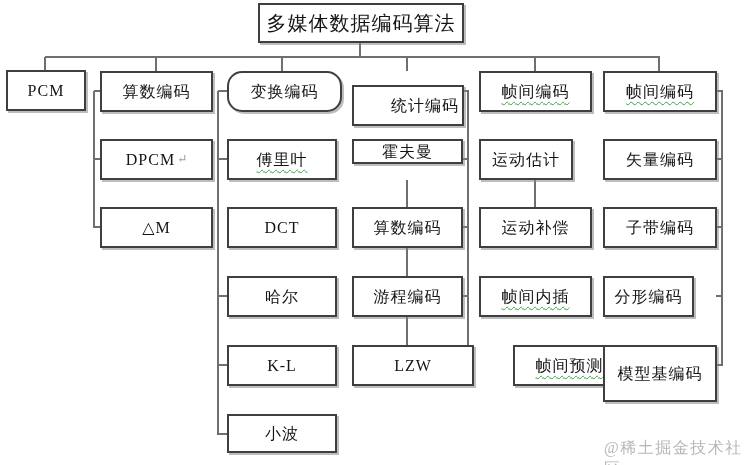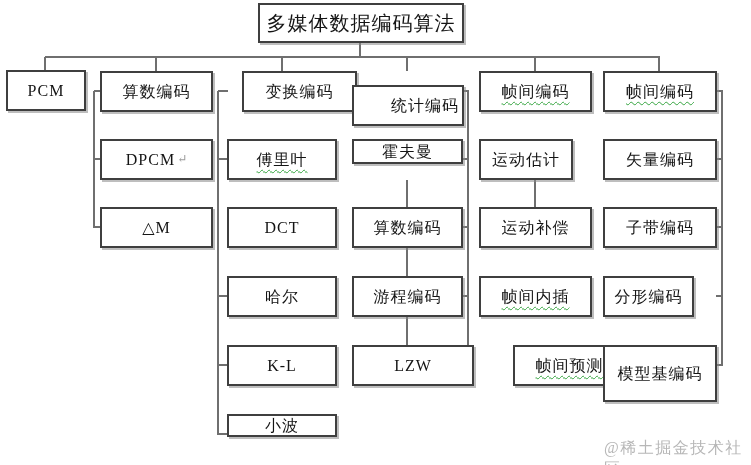--- a/index.html
+++ b/index.html
@@ -76,21 +76,21 @@
     <div class="seg" style="left: 716px; top: 364px; width: 7px; height: 2px;"></div>
     <div class="node root" style="left: 258px; top: 3px; width: 206px; height: 40px;">
       <span class="lbl">多媒体数据编码算法</span>
     </div>
     <div class="node" style="left: 6px; top: 70px; width: 80px; height: 41px;">
       <span class="lbl">PCM</span>
     </div>
     <div class="node" style="left: 100px; top: 71px; width: 113px; height: 41px;">
       <span class="lbl">算数编码</span>
     </div>
-    <div class="node" style="left: 242px; top: 71px; width: 115px; height: 41px;">
+    <div class="node" style="left: 227px; top: 71px; width: 115px; height: 41px; border-radius: 15px;">
       <span class="lbl">变换编码</span>
     </div>
     <div class="node" style="left: 352px; top: 85px; width: 112px; height: 41px; padding-left: 34px;">
       <span class="lbl">统计编码</span>
     </div>
     <div class="node" style="left: 479px; top: 71px; width: 113px; height: 41px;">
       <span class="lbl squiggle">帧间编码</span>
     </div>
     <div class="node" style="left: 603px; top: 71px; width: 114px; height: 41px;">
       <span class="lbl squiggle">帧间编码</span>
@@ -107,21 +107,21 @@
     </div>
     <div class="node" style="left: 227px; top: 207px; width: 110px; height: 41px;">
       <span class="lbl">DCT</span>
     </div>
     <div class="node" style="left: 227px; top: 276px; width: 110px; height: 41px;">
       <span class="lbl">哈尔</span>
     </div>
     <div class="node" style="left: 227px; top: 345px; width: 110px; height: 41px;">
       <span class="lbl">K-L</span>
     </div>
-    <div class="node" style="left: 227px; top: 414px; width: 110px; height: 23px;">
+    <div class="node" style="left: 227px; top: 414px; width: 110px; height: 39px;">
       <span class="lbl">小波</span>
     </div>
     <div class="node" style="left: 352px; top: 139px; width: 111px; height: 25px;">
       <span class="lbl">霍夫曼</span>
     </div>
     <div class="node" style="left: 352px; top: 207px; width: 111px; height: 41px;">
       <span class="lbl">算数编码</span>
     </div>
     <div class="node" style="left: 352px; top: 276px; width: 111px; height: 41px;">
       <span class="lbl">游程编码</span>

